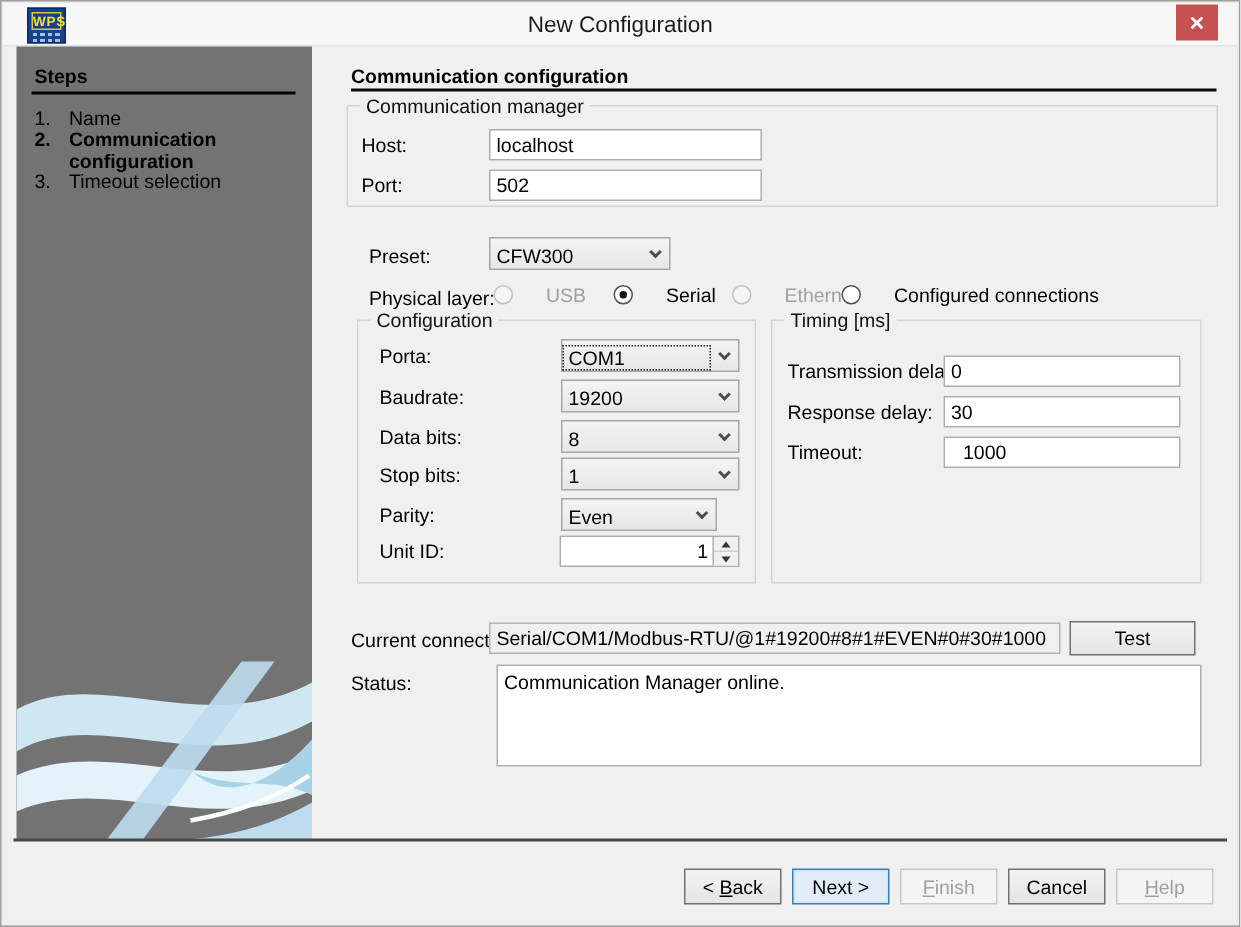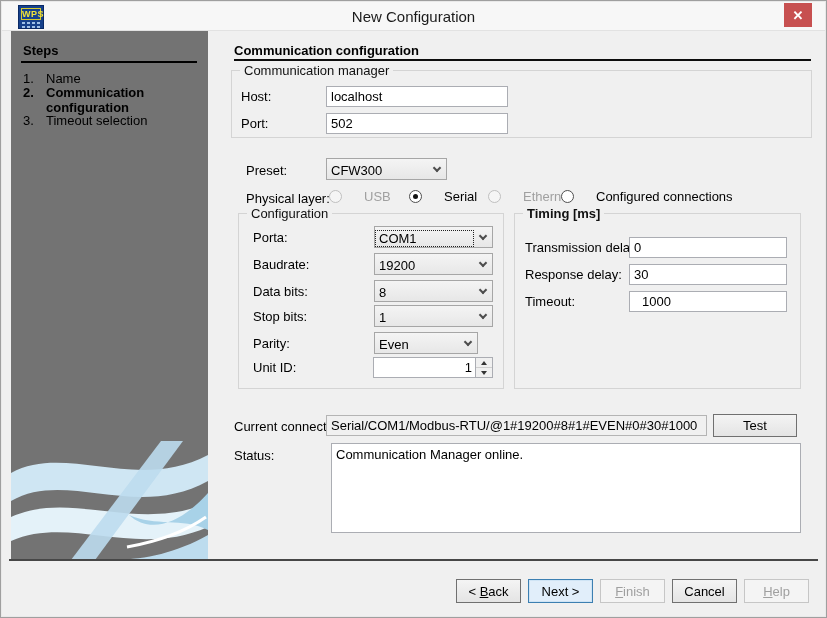--- a/index.html
+++ b/index.html
@@ -74,21 +74,21 @@
   .spin-val { flex:1; font-size:13px; text-align:right; padding:2px 3px 0 0; color:#000; }
   .spin-btns { width:17px; border-left:1px solid #abadb3; display:flex; flex-direction:column; }
   .spin-up, .spin-dn { flex:1; background:#f0f0f0; display:flex; align-items:center;
           justify-content:center; cursor:pointer; }
   .spin-up { border-bottom:1px solid #cfcfcf; }
   .tri-up { width:0; height:0; border-left:3px solid transparent; border-right:3px solid transparent;
           border-bottom:4px solid #333; }
   .tri-dn { width:0; height:0; border-left:3px solid transparent; border-right:3px solid transparent;
           border-top:4px solid #333; }
 
-  .status-area { position:absolute; left:330px; top:442px; width:470px; height:90px;
+  .status-area { position:absolute; left:330px; top:442px; width:470px; height:68px;
           background:#fff; border:1px solid #abadb3; font-size:13px; color:#000; padding:3px 4px; }
 
   .footer-sep { position:absolute; left:8px; right:8px; top:558px; height:2px; background:#474747; }
 
   .btn { position:absolute; top:578px; width:65px; height:24px; border:1px solid #707070;
          background:linear-gradient(#f4f4f4,#e4e4e4); font-size:13px; color:#000;
          display:flex; align-items:center; justify-content:center; cursor:pointer; }
   .btn.default { border:1px solid #3c7fb1; background:#e1eefa; box-shadow:inset 0 0 0 1px #cfe4f5; }
   .btn.disabled { border-color:#c6c6c6; background:#f4f4f4; color:#9f9f9f; cursor:default; }
   .btn.test { top:413px; left:712px; width:84px; height:23px; }
@@ -226,21 +226,21 @@
     <span class="spin-btns">
       <span class="spin-up">
           <span class="tri-up"></span>
         </span>
       <span class="spin-dn">
           <span class="tri-dn"></span>
         </span>
     </span>
   </div>
 
-  <div class="group" style="left:513px; top:212px; width:287px; height:176px;font-weight:bold;">
+  <div class="group" style="left:513px; top:212px; width:287px; height:176px;">
     <span class="legend">Timing [ms]</span>
   </div>
   <span class="lbl" style="left:524px; top:239px;">Transmission delay:</span>
   <input class="tfield" style="left: 628px; top: 236px; width: 158px;" value="0">
   <span class="lbl" style="left:524px; top:266px;">Response delay:</span>
   <input class="tfield" style="left: 628px; top: 263px; width: 158px;" value="30">
   <span class="lbl" style="left:524px; top:293px;">Timeout:</span>
   <input class="tfield" style="left: 628px; top: 290px; width: 158px; padding-left: 12px;" value="1000">
 
   <span class="lbl" style="left:233px; top:418px;">Current connection:</span>

